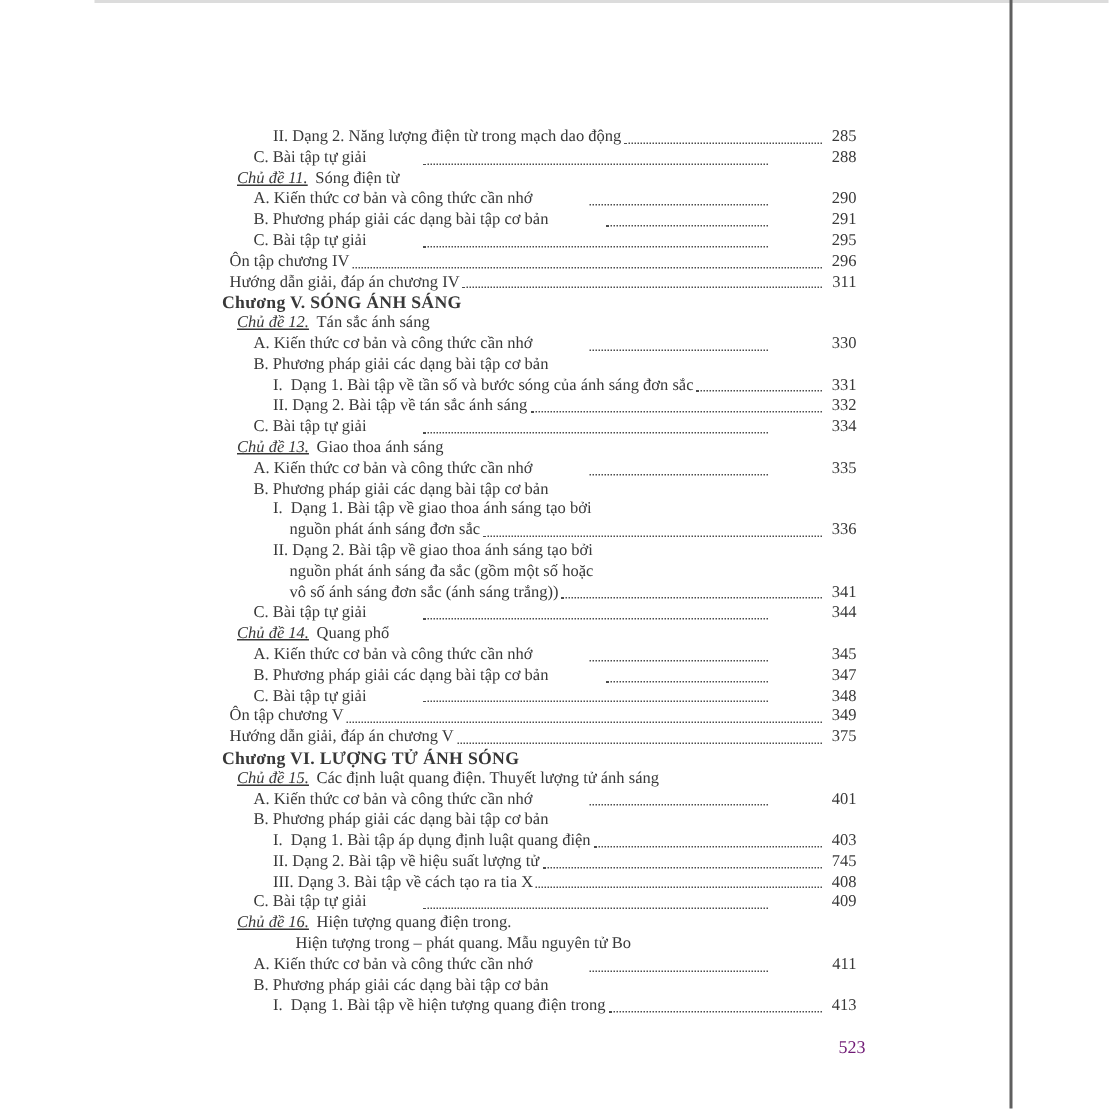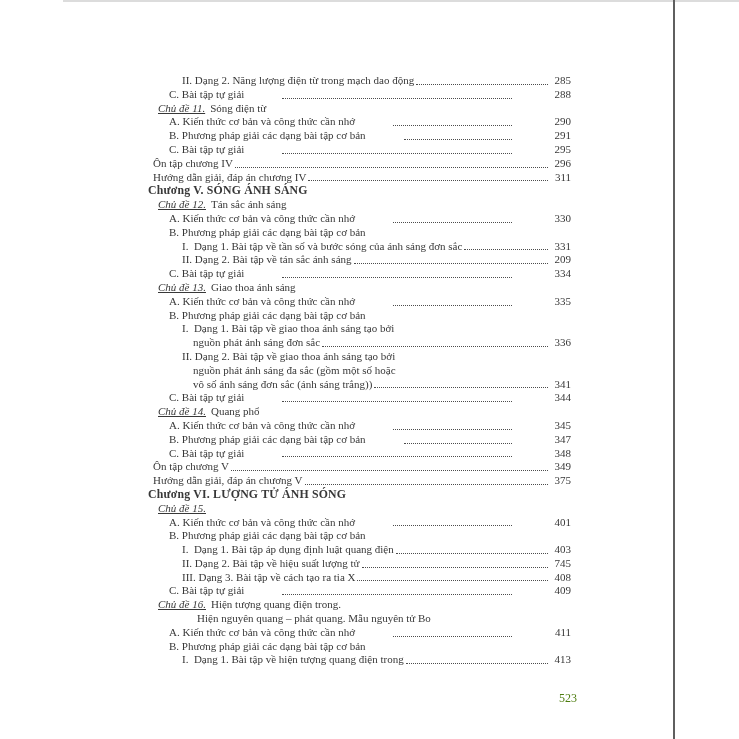--- a/index.html
+++ b/index.html
@@ -18,21 +18,21 @@
     width: 676px; height: 2px;
     background: #dcdcdc;
   }
   .page-right-edge {
     position: absolute; left: 673px; top: 0;
     width: 2px; height: 739px;
     background: #5f5f5f;
   }
 
   #toc {
-    position: absolute; left: 148px; top: 74px; width: 423px;
+    position: absolute; left: 148px; top: 85px; width: 423px;
   }
   .toc-row {
     display: flex;
     align-items: stretch;
     height: 13.8px;
     line-height: 13.8px;
     font-size: 11px;
     white-space: nowrap;
   }
   .toc-row .t   { white-space: pre; }
@@ -56,21 +56,21 @@
     text-align: right;
   }
 
   #footer-page-number {
     position: absolute;
     left: 148px; top: 691px;
     width: 429px; height: 14px;
     line-height: 14px;
     text-align: right;
     font-size: 12px;
-    color: #4d7c0f;
+    color: #701a75;
   }
 </style>
 </head>
 <body>
 
 <div id="book-page">
   <div class="page-top-edge"></div>
   <div class="page-right-edge"></div>
 
   <div id="toc">
@@ -129,21 +129,21 @@
         <span class="t">B. Phương pháp giải các dạng bài tập cơ bản</span>
       </div>
       <div class="toc-row lv-dang">
         <span class="t">I.  Dạng 1. Bài tập về tần số và bước sóng của ánh sáng đơn sắc</span>
         <span class="leader"></span>
         <span class="page-num">331</span>
       </div>
       <div class="toc-row lv-dang">
         <span class="t">II. Dạng 2. Bài tập về tán sắc ánh sáng</span>
         <span class="leader"></span>
-        <span class="page-num">209</span>
+        <span class="page-num">332</span>
       </div>
       <div class="toc-row lv-abc">
         <span class="t">C. Bài tập tự giải</span>
         <span class="leader"></span>
         <span class="page-num">334</span>
       </div>
       <div class="toc-row lv-chude">
         <span class="prefix">Chủ đề 13.</span>
         <span class="t">Giao thoa ánh sáng</span>
       </div>
@@ -206,20 +206,21 @@
       <div class="toc-row lv-section">
         <span class="t">Hướng dẫn giải, đáp án chương V</span>
         <span class="leader"></span>
         <span class="page-num">375</span>
       </div>
       <div class="toc-row lv-chapter">
         <span class="t">Chương VI. LƯỢNG TỬ ÁNH SÓNG</span>
       </div>
       <div class="toc-row lv-chude">
         <span class="prefix">Chủ đề 15.</span>
+        <span class="t">Các định luật quang điện. Thuyết lượng tử ánh sáng</span>
       </div>
       <div class="toc-row lv-abc">
         <span class="t">A. Kiến thức cơ bản và công thức cần nhớ</span>
         <span class="leader"></span>
         <span class="page-num">401</span>
       </div>
       <div class="toc-row lv-abc">
         <span class="t">B. Phương pháp giải các dạng bài tập cơ bản</span>
       </div>
       <div class="toc-row lv-dang">
@@ -240,21 +241,21 @@
       <div class="toc-row lv-abc">
         <span class="t">C. Bài tập tự giải</span>
         <span class="leader"></span>
         <span class="page-num">409</span>
       </div>
       <div class="toc-row lv-chude">
         <span class="prefix">Chủ đề 16.</span>
         <span class="t">Hiện tượng quang điện trong.</span>
       </div>
       <div class="toc-row lv-cont2">
-        <span class="t">Hiện nguyên quang – phát quang. Mẫu nguyên tử Bo</span>
+        <span class="t">Hiện tượng trong – phát quang. Mẫu nguyên tử Bo</span>
       </div>
       <div class="toc-row lv-abc">
         <span class="t">A. Kiến thức cơ bản và công thức cần nhớ</span>
         <span class="leader"></span>
         <span class="page-num">411</span>
       </div>
       <div class="toc-row lv-abc">
         <span class="t">B. Phương pháp giải các dạng bài tập cơ bản</span>
       </div>
       <div class="toc-row lv-dang">

